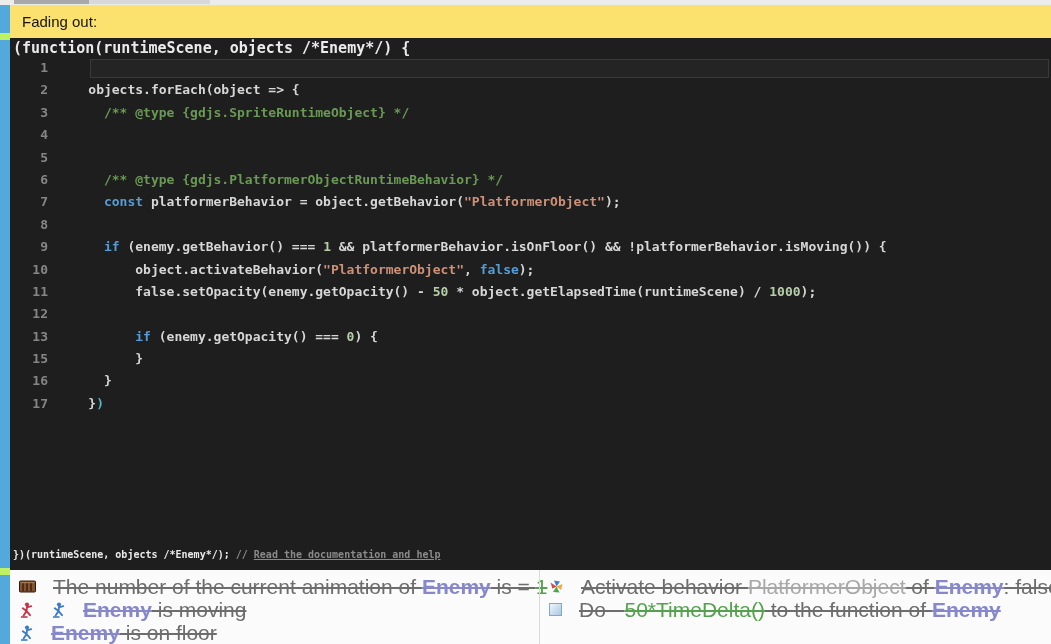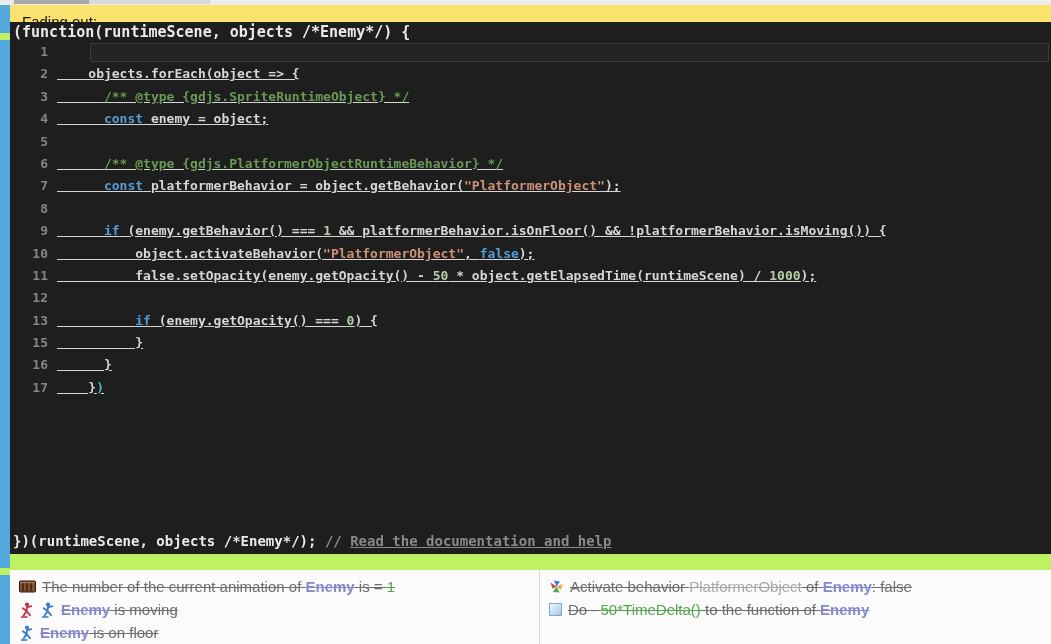--- a/index.html
+++ b/index.html
@@ -14,47 +14,47 @@
   .bstrip{position:absolute;left:0;width:10px;background:#54a9dc;}
   #bs1{top:5px;height:28px}
   #bs2{top:40px;height:528px}
   #bs3{top:575px;height:69px}
 
   
   .ybar{position:absolute;left:10px;top:5px;width:1041px;height:33px;background:#fbe26e;
         color:#141414;font-size:15px;line-height:33px;padding-left:12px;box-sizing:border-box;}
 
   
-  .editor{position:absolute;left:10px;top:22px;width:1041px;height:532px;background:#1e1e1e;
+  .editor{position:absolute;left:10px;top:38px;width:1041px;height:532px;background:#1e1e1e;
           overflow:hidden;font-family:"DejaVu Sans Mono",monospace;font-weight:bold;}
   .ed-open{position:absolute;top:1px;left:3px;font-size:15px;color:#eaeaea;white-space:pre;}
   .cursorline{position:absolute;left:80px;right:2px;top:21px;height:19px;background:#242425;
               border:1px solid #3a3a3a;box-sizing:border-box;}
   .ed-lines{position:absolute;top:19px;left:0;right:0;}
   .ed-line{display:flex;height:22.4px;line-height:22.4px;font-size:13px;position:relative;}
   .ed-num{width:38px;padding-right:9px;text-align:right;color:#868686;flex:none;}
-  .ed-code{white-space:pre;color:#d7d7d7;text-decoration:underline;}
+  .ed-code{white-space:pre;color:#d7d7d7;}
   .tk-p{color:#d7d7d7}
   .tk-k{color:#569cd6}
   .tk-c{color:#6a9955}
   .tk-s{color:#ce9178}
   .tk-n2{color:#b5cea8}
   .tk-b{color:#56b6c2}
-  .ed-close{position:absolute;top:511px;left:3px;font-size:14px;color:#eaeaea;white-space:pre;}
+  .ed-close{position:absolute;top:511px;left:3px;font-size:10px;color:#eaeaea;white-space:pre;}
   .ed-comment{color:#8a8a8a;}
   .ed-link{color:#8a8a8a;text-decoration:underline;cursor:pointer;}
 
   
   .events{position:absolute;left:10px;top:570px;width:1041px;height:74px;background:#fbfbfb;}
   .ev-col{position:absolute;top:0;bottom:0;padding-top:5px;box-sizing:border-box;}
   #ev-conds{left:0;width:529px;}
   .ev-divider{position:absolute;left:529px;top:0;bottom:0;width:1px;background:#d9d9d9;}
   #ev-acts{left:530px;right:8px;}
-  .ev-row{display:flex;align-items:center;height:23px;padding-left:9px;font-size:15px;
-          color:#6d6d6d;gap:6px;cursor:pointer;white-space:nowrap;}
+  .ev-row{display:flex;align-items:center;height:23px;padding-left:9px;font-size:21px;
+          color:#6d6d6d;gap:17px;cursor:pointer;white-space:nowrap;}
   .ev-icon{display:inline-flex;flex:none;align-items:center;}
   .ev-text{display:inline;}
   .ev-t{color:#6d6d6d}
   .ev-obj{color:#8688cb;font-weight:bold}
   .ev-val{color:#55a24e}
   .ev-muted{color:#a8a8a8}
   .ev-add{color:#b5b5b5}
   .strike .ev-text span{text-decoration:line-through;}
   .opacity-box{width:13px;height:13px;border:1px solid #7fa8c9;
                background:linear-gradient(135deg,#eef5fb,#a9c9e3);display:inline-block;box-sizing:border-box;}
@@ -88,21 +88,20 @@
         <div class="ed-line">
           <div class="ed-num">2</div>
           <div class="ed-code"><span class="tk-p">    objects.forEach(object =&gt; {</span></div>
         </div>
         <div class="ed-line">
           <div class="ed-num">3</div>
           <div class="ed-code"><span class="tk-p">      </span><span class="tk-c">/** @type {gdjs.SpriteRuntimeObject} */</span></div>
         </div>
         <div class="ed-line">
           <div class="ed-num">4</div>
-          <div class="ed-code"><span class="tk-p">      </span><span class="tk-k">const</span><span class="tk-p"> enemy = object;</span></div>
         </div>
         <div class="ed-line">
           <div class="ed-num">5</div>
           <div class="ed-code"></div>
         </div>
         <div class="ed-line">
           <div class="ed-num">6</div>
           <div class="ed-code"><span class="tk-p">      </span><span class="tk-c">/** @type {gdjs.PlatformerObjectRuntimeBehavior} */</span></div>
         </div>
         <div class="ed-line">

